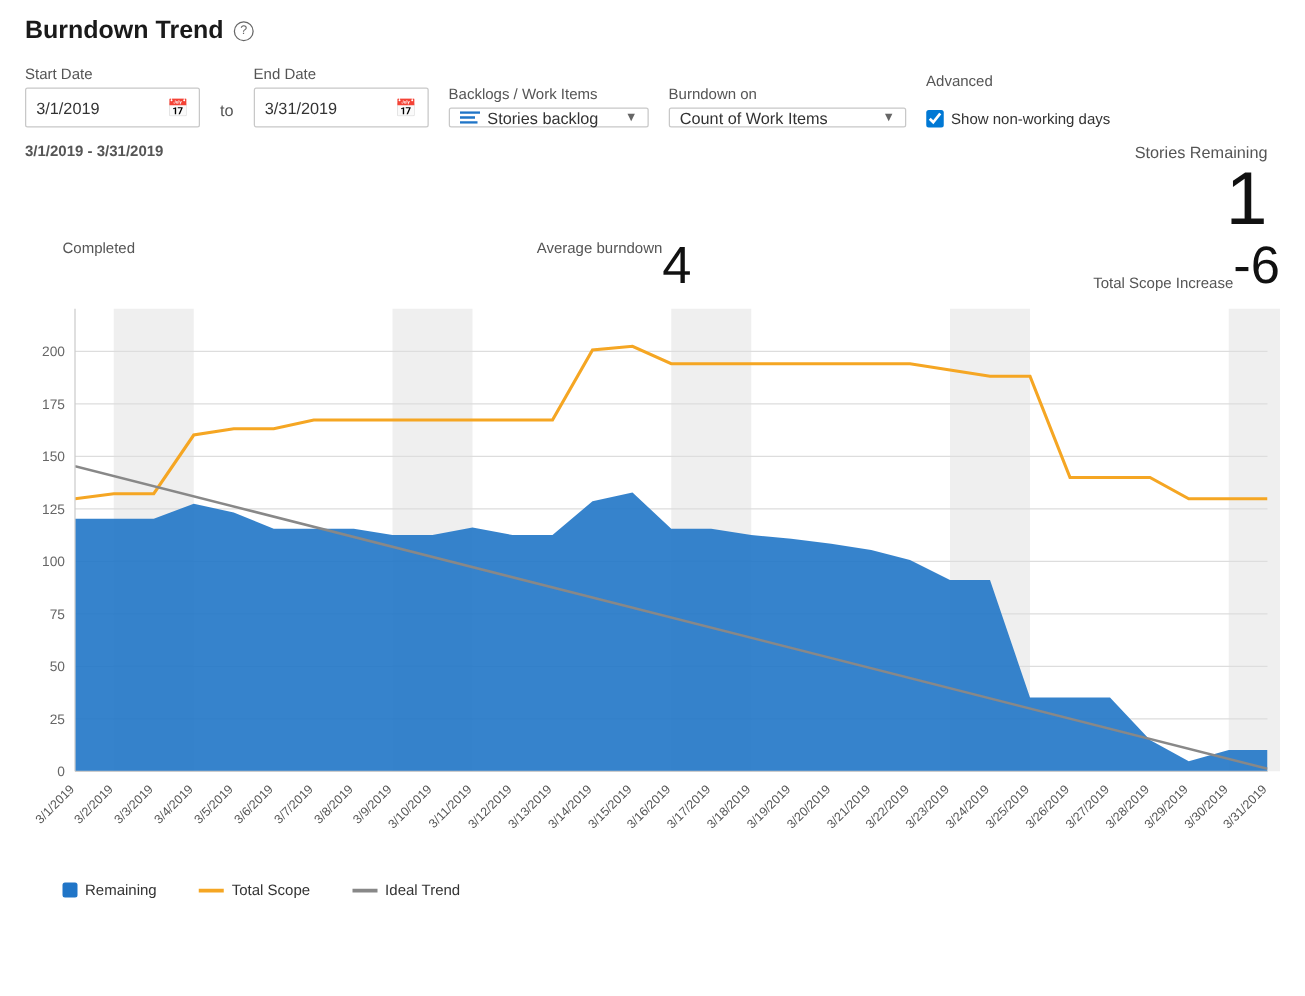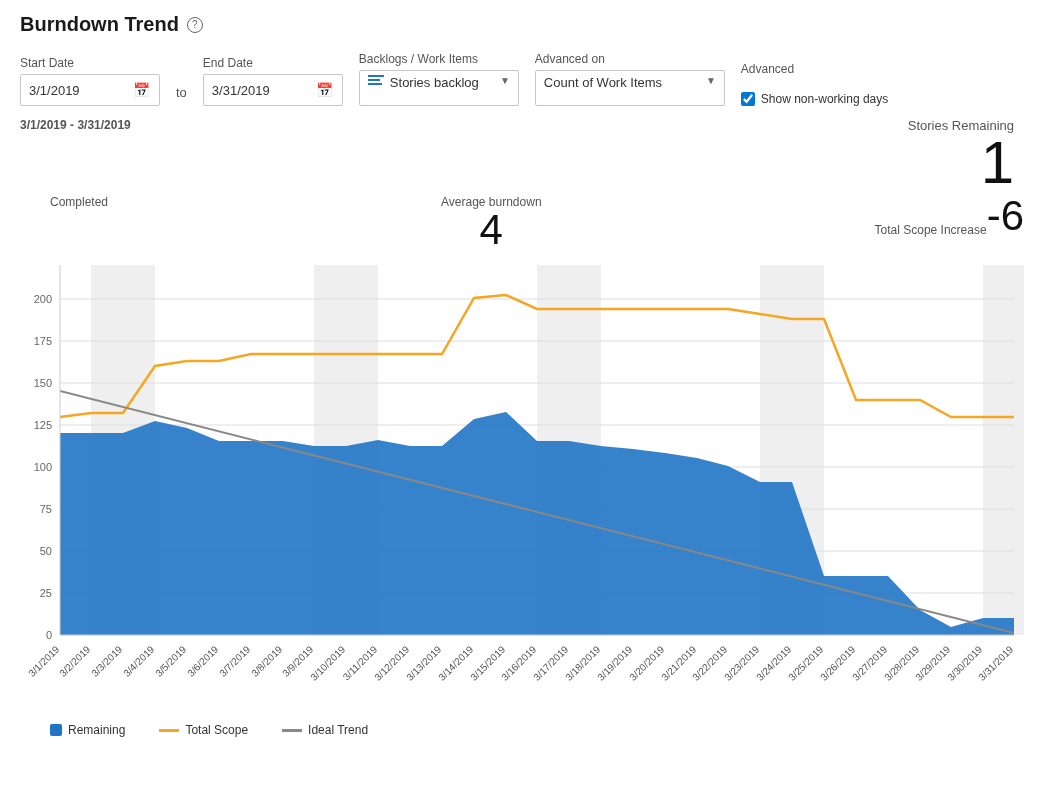--- a/index.html
+++ b/index.html
@@ -11,35 +11,35 @@
     .help-icon { width: 16px; height: 16px; border: 1.5px solid #666; border-radius: 50%; display: flex; align-items: center; justify-content: center; font-size: 10px; color: #666; cursor: pointer; }
     
     .controls { display: flex; align-items: flex-end; gap: 16px; margin-bottom: 12px; flex-wrap: wrap; }
     .control-group { display: flex; flex-direction: column; gap: 4px; }
     .control-label { font-size: 12px; color: #555; }
     .date-input-wrap { display: flex; align-items: center; border: 1px solid #c8c8c8; border-radius: 2px; background: #fff; padding: 4px 8px; height: 32px; min-width: 140px; }
     .date-input-wrap input { border: none; outline: none; font-size: 13px; color: #333; flex: 1; width: 100px; }
     .cal-icon { font-size: 14px; color: #666; margin-left: 4px; cursor: pointer; }
     .to-label { font-size: 13px; color: #555; margin-bottom: 6px; }
     
-    .dropdown-wrap { display: flex; align-items: flex-start; border: 1px solid #c8c8c8; border-radius: 2px; background: #fff; padding: 4px 8px; height: 36px; min-width: 160px; cursor: pointer; }
+    .dropdown-wrap { display: flex; align-items: center; border: 1px solid #c8c8c8; border-radius: 2px; background: #fff; padding: 4px 8px; height: 16px; min-width: 160px; cursor: pointer; }
     .dropdown-icon { width: 16px; height: 10px; margin-right: 6px; }
     .dropdown-text { font-size: 13px; color: #333; flex: 1; }
     .chevron { font-size: 10px; color: #666; margin-left: 4px; }
     
     .advanced-group { display: flex; flex-direction: column; gap: 16px; }
     .advanced-label { font-size: 12px; color: #555; }
     .checkbox-wrap { display: flex; align-items: center; gap: 6px; }
     .checkbox-wrap input[type=checkbox] { accent-color: #0078d4; width: 14px; height: 14px; }
     .checkbox-label { font-size: 12px; color: #333; }
     
     .date-range { font-size: 12px; color: #555; margin-bottom: 4px; font-weight: bold; }
     
     .stats-row { display: flex; justify-content: space-between; align-items: flex-start; margin-bottom: 4px; padding: 0 0 0 30px; }
-    .stat-block { display: flex; flex-direction: column; }
+    .stat-block { display: flex; }
     .stat-label { font-size: 12px; color: #555; }
     .stat-value { font-size: 42px; font-weight: 300; color: #111; line-height: 1; }
     
     .stories-remaining { display: flex; flex-direction: column; align-items: flex-end; padding-right: 10px; }
     .stories-remaining .label { font-size: 13px; color: #555; text-align: right; }
     .stories-remaining .value { font-size: 60px; font-weight: 200; color: #111; line-height: 1; }
     
     .total-scope { display: flex; flex-direction: row; align-items: flex-end; }
     .total-scope .label { font-size: 12px; color: #555; text-align: right; }
     .total-scope .value { font-size: 42px; font-weight: 300; color: #111; line-height: 1; }
@@ -89,21 +89,21 @@
           <rect x="0" y="0" width="16" height="2" fill="#2075c7"></rect>
           <rect x="0" y="4" width="12" height="2" fill="#2075c7"></rect>
           <rect x="0" y="8" width="14" height="2" fill="#2075c7"></rect>
         </svg>
         <span class="dropdown-text">Stories backlog</span>
         <span class="chevron">▼</span>
       </div>
     </div>
 
     <div class="control-group">
-      <span class="control-label">Advanced on</span>
+      <span class="control-label">Burndown on</span>
       <div class="dropdown-wrap" style="min-width:190px;">
         <span class="dropdown-text">Count of Work Items</span>
         <span class="chevron">▼</span>
       </div>
     </div>
 
     <div class="advanced-group">
       <span class="advanced-label">Advanced</span>
       <div class="checkbox-wrap">
         <input type="checkbox" checked="" style="">

